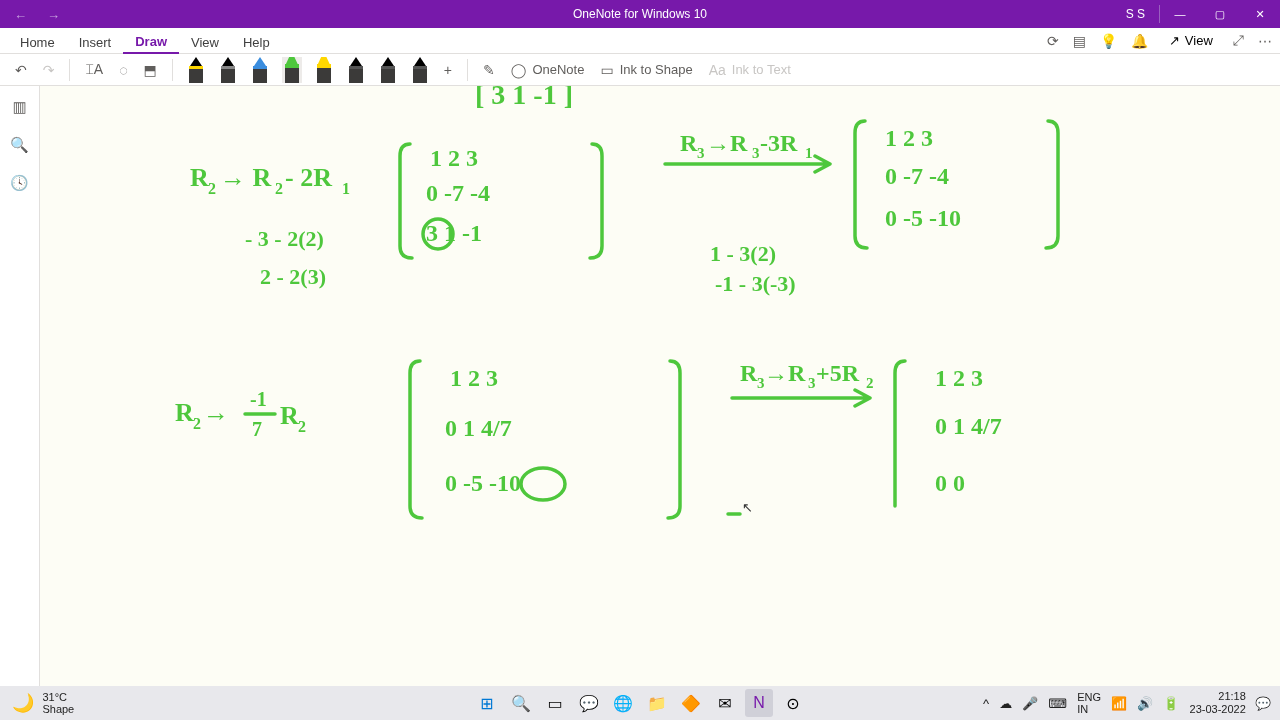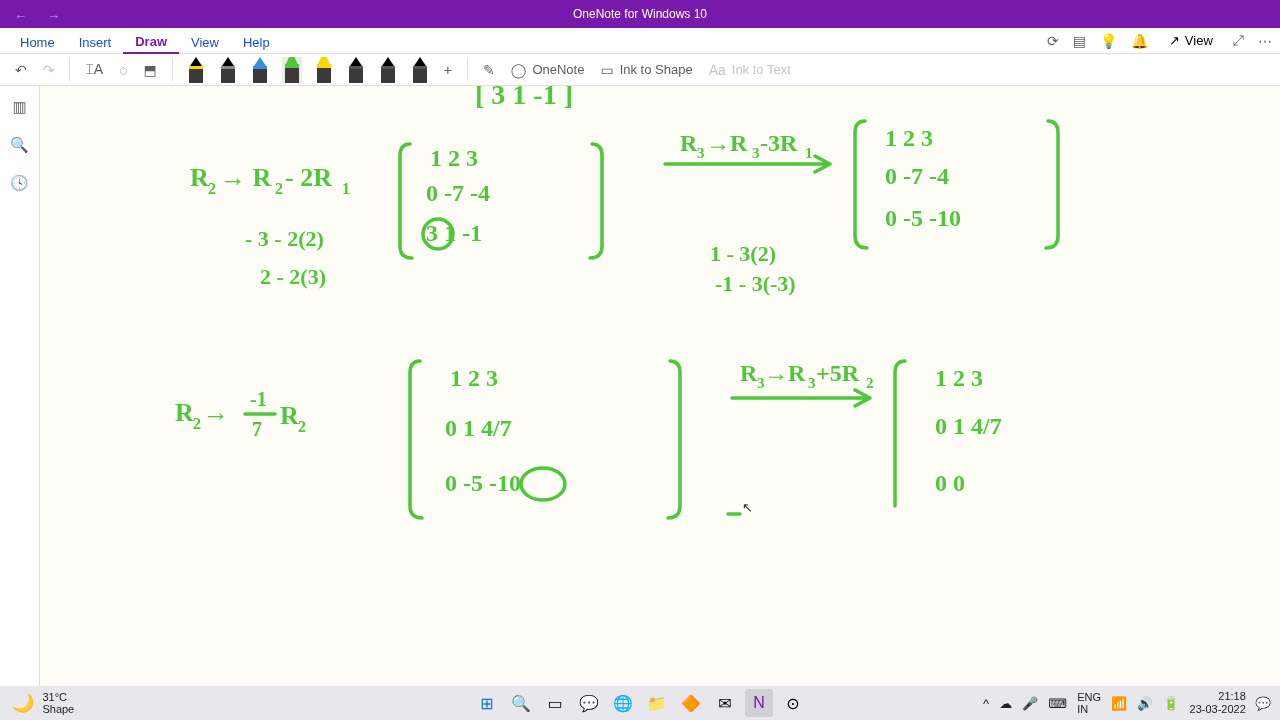--- a/index.html
+++ b/index.html
@@ -10,21 +10,21 @@
 .titlebar .nav-arrows { display: flex; align-items: center; gap: 20px; padding-left: 14px; }
 .titlebar .nav-arrows span { color: #c9a4e0; font-size: 13px; cursor: pointer; }
 .titlebar .title { position: absolute; left: 50%; transform: translateX(-50%); font-size: 12px; }
 .titlebar .right { position: absolute; right: 0; display: flex; align-items: center; height: 100%; }
 .titlebar .user { font-size: 12px; padding: 0 14px; }
 .titlebar .divider { width: 1px; height: 18px; background: #9a5fc0; }
 .titlebar .winbtn { width: 40px; height: 28px; display: flex; align-items: center; justify-content: center; font-size: 11px; cursor: pointer; }
 
 
 .tabs { height: 26px; background: #fff; display: flex; align-items: flex-end; border-bottom: 1px solid #e1dfdd; padding-left: 8px; position: relative; }
-.tabs .tab { padding: 3px 12px 3px 12px; font-size: 13px; color: #1d4ed8; cursor: pointer; }
+.tabs .tab { padding: 3px 12px 3px 12px; font-size: 13px; color: #404040; cursor: pointer; }
 .tabs .tab.active { color: #7719aa; font-weight: 600; border-bottom: 2px solid #7719aa; margin-bottom: -1px; text-align: center; }
 .tabs .right-icons { position: absolute; right: 8px; top: 3px; display: flex; align-items: center; gap: 14px; }
 .tabs .right-icons .ic { color: #605e5c; font-size: 14px; cursor: pointer; }
 .tabs .share { display: flex; align-items: center; gap: 5px; font-size: 13px; padding: 2px 6px; }
 
 
 .toolbar { height: 32px; background: #fff; display: flex; align-items: center; padding: 0 10px; gap: 6px; border-bottom: 1px solid #e1dfdd; }
 .toolbar .sep { width: 1px; height: 22px; background: #e1dfdd; margin: 0 4px; }
 .toolbar .tbtn { color: #605e5c; font-size: 14px; padding: 3px 5px; cursor: pointer; display: flex; align-items: center; gap: 6px; }
 .toolbar .tbtn.disabled { color: #c8c6c4; }
@@ -61,20 +61,27 @@
 </style>
 </head>
 <body>
 
 <div class="titlebar">
   <div class="nav-arrows">
     <span>←</span>
     <span>→</span>
   </div>
   <div class="title">OneNote for Windows 10</div>
+  <div class="right">
+    <div class="user">S S</div>
+    <div class="divider"></div>
+    <div class="winbtn">—</div>
+    <div class="winbtn">▢</div>
+    <div class="winbtn">✕</div>
+  </div>
 </div>
 
 <div class="tabs">
   <div class="tab">Home</div>
   <div class="tab">Insert</div>
   <div class="tab active">Draw</div>
   <div class="tab">View</div>
   <div class="tab">Help</div>
   <div class="right-icons">
     <span class="ic">⟳</span>

